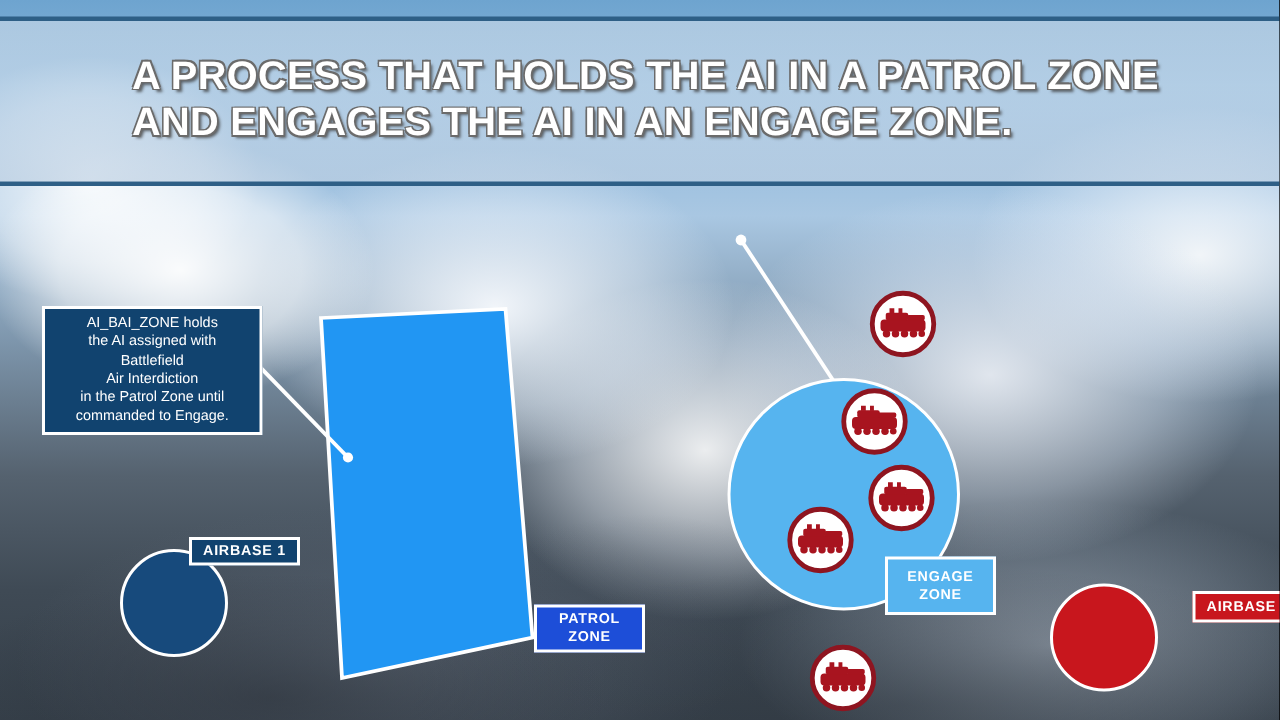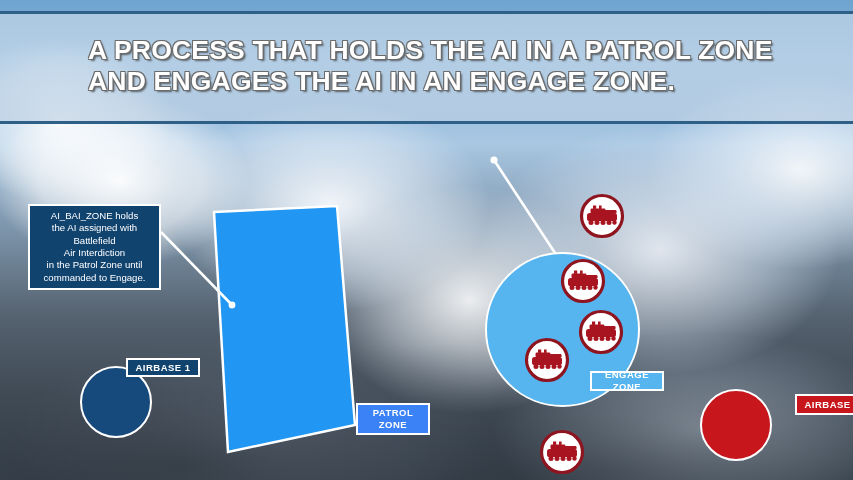--- a/index.html
+++ b/index.html
@@ -65,34 +65,34 @@
 
   
   .callout{
     position:absolute;box-sizing:border-box;
     background:#11436f;border:2px solid #ffffff;
     color:#ffffff;text-align:center;
     display:flex;align-items:center;justify-content:center;
     padding:4px 6px;
     white-space:pre-line;
   }
-  #callout1{left:28px;top:204px;width:133px;height:86px;font-size:9.6px;line-height:12.4px;}
+  #callout1{left:28px;top:204px;width:147px;height:86px;font-size:9.6px;line-height:12.4px;}
   #callout2{left:364px;top:147px;width:127px;height:79px;font-size:9.6px;line-height:13px;border:none;}
 
   
   .zlabel{
     position:absolute;box-sizing:border-box;
     border:2px solid #ffffff;color:#ffffff;text-align:center;
     display:flex;align-items:center;justify-content:center;
     font-size:9.5px;font-weight:bold;letter-spacing:.5px;line-height:12px;
     white-space:pre-line;
   }
   #lblAirbase1{left:126px;top:358px;width:74px;height:19px;background:#11436f;}
-  #lblPatrol  {left:356px;top:403px;width:74px;height:32px;background:#3b82f6;}
-  #lblEngage  {left:590px;top:371px;width:74px;height:20px;background:#56b4ef;}
+  #lblPatrol  {left:356px;top:403px;width:74px;height:32px;background:#1d4ed8;}
+  #lblEngage  {left:590px;top:371px;width:74px;height:39px;background:#56b4ef;}
   #lblAirbase4{left:759px;top:394px;width:74px;height:21px;background:#c8161d;margin-left:36px;}
 
   
   .target{position:absolute;width:46px;height:46px;}
   .target svg{display:block;width:46px;height:46px;}
 </style>
 </head>
 <body>
 
 <div id="stage">

